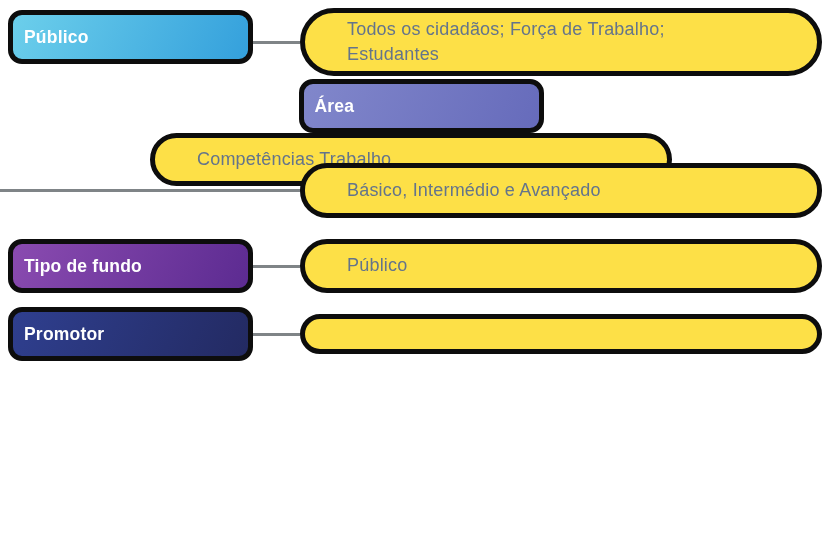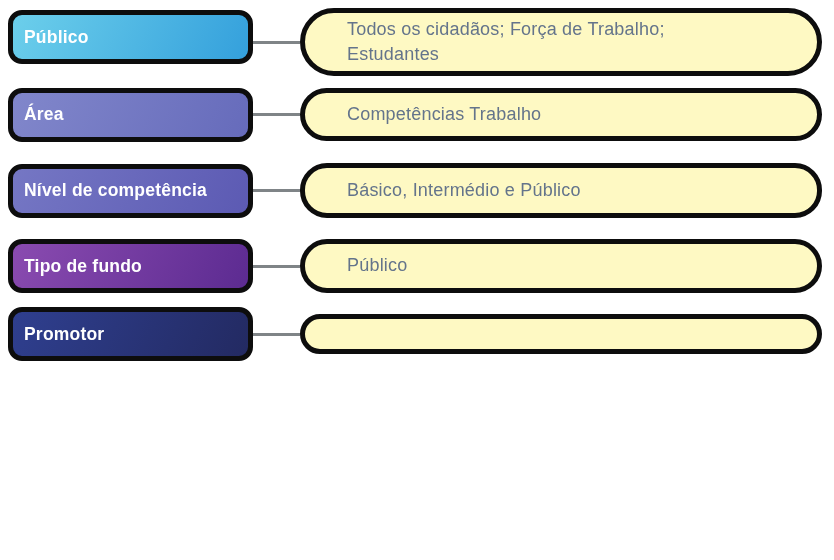--- a/index.html
+++ b/index.html
@@ -17,21 +17,21 @@
     border-radius: 11px;
   }
   .row {
     position: absolute;
     left: 0;
     width: 834px;
     display: flex;
     align-items: center;
   }
   .row:nth-child(1) { top: 8px;   height: 68px; }
-  .row:nth-child(2) { top: 88px;  height: 53px; }
+  .row:nth-child(2) { top: 79px;  height: 53px; flex-direction: column; }
   .row:nth-child(3) { top: 163px; height: 55px; }
   .row:nth-child(4) { top: 239px; height: 54px; }
   .row:nth-child(5) { top: 314px; height: 40px; justify-content: center; }
   .row:nth-child(6) { top: 388px; height: 165px; font-style: italic; }
 
   .label-box {
     box-sizing: border-box;
     flex: none;
     margin-left: 8px;
     width: 245px;
@@ -61,21 +61,21 @@
   }
 
   .value-box {
     box-sizing: border-box;
     flex: none;
     width: 522px;
     height: 100%;
     margin-right: 12px;
     border: 5px solid var(--border, #0d0d0d);
     border-radius: 34px;
-    background: #fef9c3;
+    background: #fde047;
     display: flex;
     align-items: center;
     padding: 4px 26px 4px 42px;
   }
   .row:nth-child(2) .value-box,
   .row:nth-child(3) .value-box,
   .row:nth-child(4) .value-box,
   .row:nth-child(5) .value-box { border-radius: 27px; }
   .row:nth-child(6) .value-box { border-radius: 30px; }
 
@@ -105,26 +105,23 @@
     <div class="row">
     <div class="label-box" style="--from: #8187cb; --to: #666bbb;">
       <span class="label-text">Área</span>
     </div>
     <div class="connector"></div>
     <div class="value-box">
       <span class="value-text">Competências Trabalho</span>
     </div>
   </div>
     <div class="row">
-    <div class="label-box" style="--from: #7577c4; --to: #5c5ab3;">
-      <span class="label-text">Nível de competência</span>
-    </div>
     <div class="connector"></div>
     <div class="value-box">
-      <span class="value-text">Básico, Intermédio e Público</span>
+      <span class="value-text">Básico, Intermédio e Avançado</span>
     </div>
   </div>
     <div class="row">
     <div class="label-box" style="--from: #8a4bb0; --to: #5c2b91;">
       <span class="label-text">Tipo de fundo</span>
     </div>
     <div class="connector"></div>
     <div class="value-box">
       <span class="value-text">Público</span>
     </div>

